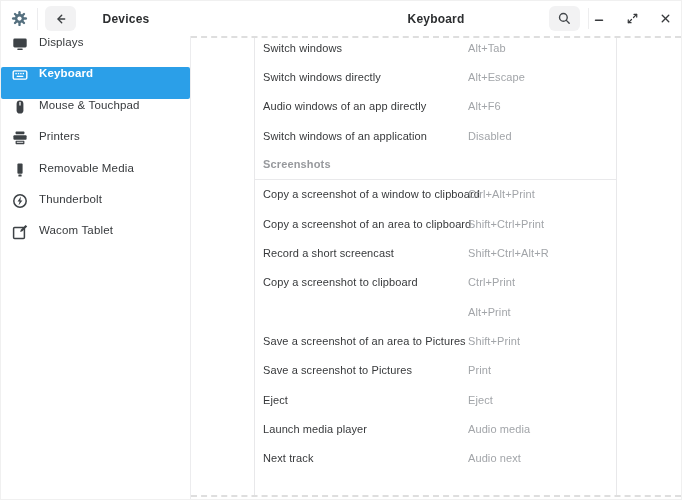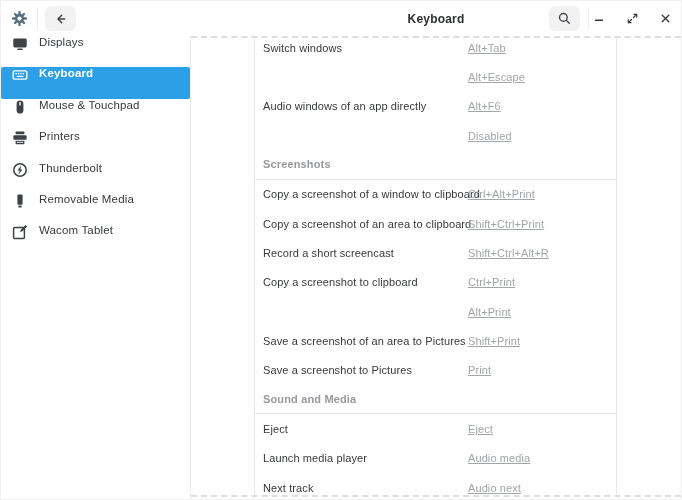--- a/index.html
+++ b/index.html
@@ -30,21 +30,21 @@
   .side-label{margin-left:11px;font-size:11.5px;color:#36393c;letter-spacing:.15px;}
   .side-item.selected{background:var(--accent,#2b9fe8);color:#fff;border-radius:2px;}
   .side-item.selected .side-label{color:#fff;font-weight:600;}
 
   
   .content-pane{position:absolute;left:190px;top:35px;right:0;bottom:2px;border-top:2px dashed #dedede;border-bottom:2px dashed #dedede;box-sizing:border-box;background:#fff;}
   .list-frame{position:absolute;left:63px;top:0;width:363px;bottom:0;border-left:1px solid #e8e8ea;border-right:1px solid #e8e8ea;box-sizing:border-box;overflow:hidden;}
   .list-inner{margin-top:-5px;}
   .srow{height:29.33px;display:flex;align-items:center;position:relative;padding-left:8px;cursor:pointer;text-align:right;}
   .srow-label{font-size:11px;color:#37393b;letter-spacing:.1px;}
-  .srow-value{position:absolute;left:213px;font-size:11px;color:#a2a5a9;letter-spacing:.1px;text-decoration:underline;}
+  .srow-value{position:absolute;left:213px;font-size:11px;color:#a2a5a9;letter-spacing:.1px;}
   .section-header{height:29.33px;display:flex;align-items:center;padding-left:8px;border-bottom:1px solid #e9e9eb;box-sizing:border-box;}
   .section-title{font-size:11px;font-weight:700;color:#97999d;letter-spacing:.15px;}
   svg{display:block;}
 </style>
 </head>
 <body>
 
 <div class="window">
 
   <div class="headerbar">
@@ -61,20 +61,21 @@
       </span>
       <span class="vsep"></span>
       <button class="back-btn">
         <span>
           <svg width="14" height="14" viewBox="0 0 16 16" fill="none" stroke="currentColor" stroke-width="1.6" stroke-linecap="round" stroke-linejoin="round">
             <path d="M8.8 3.8 4.6 8l4.2 4.2"></path>
               <line x1="4.9" y1="8" x2="12.2" y2="8"></line>
           </svg>
         </span>
       </button>
+      <span class="hb-title">Devices</span>
     </div>
 
     <div class="hb-right">
       <span class="hb-title">Keyboard</span>
       <button class="search-btn">
         <span>
           <svg width="15" height="15" viewBox="0 0 16 16" fill="none" stroke="currentColor" stroke-width="1.5" stroke-linecap="round">
             <circle cx="6.8" cy="6.8" r="4.1"></circle>
               <line x1="10" y1="10" x2="13" y2="13"></line>
           </svg>
@@ -149,62 +150,64 @@
             <rect x="3.6" y="1.6" width="8.8" height="2.6" rx="0.6"></rect>
             <rect x="1.4" y="5.2" width="13.2" height="4.6" rx="1"></rect>
             <rect x="3.6" y="10.8" width="8.8" height="3.4" rx="0.6"></rect>
             <rect x="4.8" y="11.8" width="6.4" height="0.9" fill="#fff"></rect>
           </svg>
         </span>
         <span class="side-label">Printers</span>
       </div>
       <div class="side-item">
         <span class="icon">
-          <svg width="16" height="16" viewBox="0 0 16 16">
-            <circle cx="8" cy="8" r="6.2" fill="none" stroke="currentColor" stroke-width="1.5"></circle>
-            <path d="M8.9 3.4 5.6 8.4h2l-1.1 4.2 3.9-5.2h-2z" fill="currentColor"></path>
-          </svg>
-        </span>
-        <span class="side-label">Thunderbolt</span>
-      </div>
-      <div class="side-item">
-        <span class="icon">
           <svg width="16" height="16" viewBox="0 0 16 16" fill="currentColor">
             <rect x="5.4" y="1.4" width="5.2" height="10.4" rx="1"></rect>
             <rect x="6.4" y="12.6" width="3.2" height="2" rx="0.5"></rect>
           </svg>
         </span>
         <span class="side-label">Removable Media</span>
       </div>
       <div class="side-item">
         <span class="icon">
           <svg width="16" height="16" viewBox="0 0 16 16">
+            <circle cx="8" cy="8" r="6.2" fill="none" stroke="currentColor" stroke-width="1.5"></circle>
+            <path d="M8.9 3.4 5.6 8.4h2l-1.1 4.2 3.9-5.2h-2z" fill="currentColor"></path>
+          </svg>
+        </span>
+        <span class="side-label">Thunderbolt</span>
+      </div>
+      <div class="side-item">
+        <span class="icon">
+          <svg width="16" height="16" viewBox="0 0 16 16">
             <rect x="1.6" y="3.6" width="10.8" height="10.8" rx="1" fill="none" stroke="currentColor" stroke-width="1.5"></rect>
             <path d="M13.6 0.9l1.6 1.6-4.8 4.8-2.2 0.6 0.6-2.2z" fill="currentColor"></path>
           </svg>
         </span>
         <span class="side-label">Wacom Tablet</span>
       </div>
     </nav>
 
   <main class="content-pane">
     <div class="list-frame">
       <div class="list-inner" id="shortcut-list">
           <div class="srow">
             <span class="srow-label">Switch windows</span>
             <span class="srow-value">Alt+Tab</span>
           </div>
           <div class="srow">
+            <span class="srow-label">Switch windows directly</span>
             <span class="srow-value">Alt+Escape</span>
           </div>
           <div class="srow">
             <span class="srow-label">Audio windows of an app directly</span>
             <span class="srow-value">Alt+F6</span>
           </div>
           <div class="srow">
+            <span class="srow-label">Switch windows of an application</span>
             <span class="srow-value">Disabled</span>
           </div>
           <div class="section-header">
             <span class="section-title">Screenshots</span>
           </div>
           <div class="srow">
             <span class="srow-label">Copy a screenshot of a window to clipboard</span>
             <span class="srow-value">Ctrl+Alt+Print</span>
           </div>
           <div class="srow">
@@ -222,23 +225,20 @@
           <div class="srow">
             <span class="srow-value">Alt+Print</span>
           </div>
           <div class="srow">
             <span class="srow-label">Save a screenshot of an area to Pictures</span>
             <span class="srow-value">Shift+Print</span>
           </div>
           <div class="srow">
             <span class="srow-label">Save a screenshot to Pictures</span>
             <span class="srow-value">Print</span>
-          </div>
-          <div class="section-header">
-            <span class="section-title">Sound and Media</span>
           </div>
           <div class="srow">
             <span class="srow-label">Eject</span>
             <span class="srow-value">Eject</span>
           </div>
           <div class="srow">
             <span class="srow-label">Launch media player</span>
             <span class="srow-value">Audio media</span>
           </div>
           <div class="srow">

